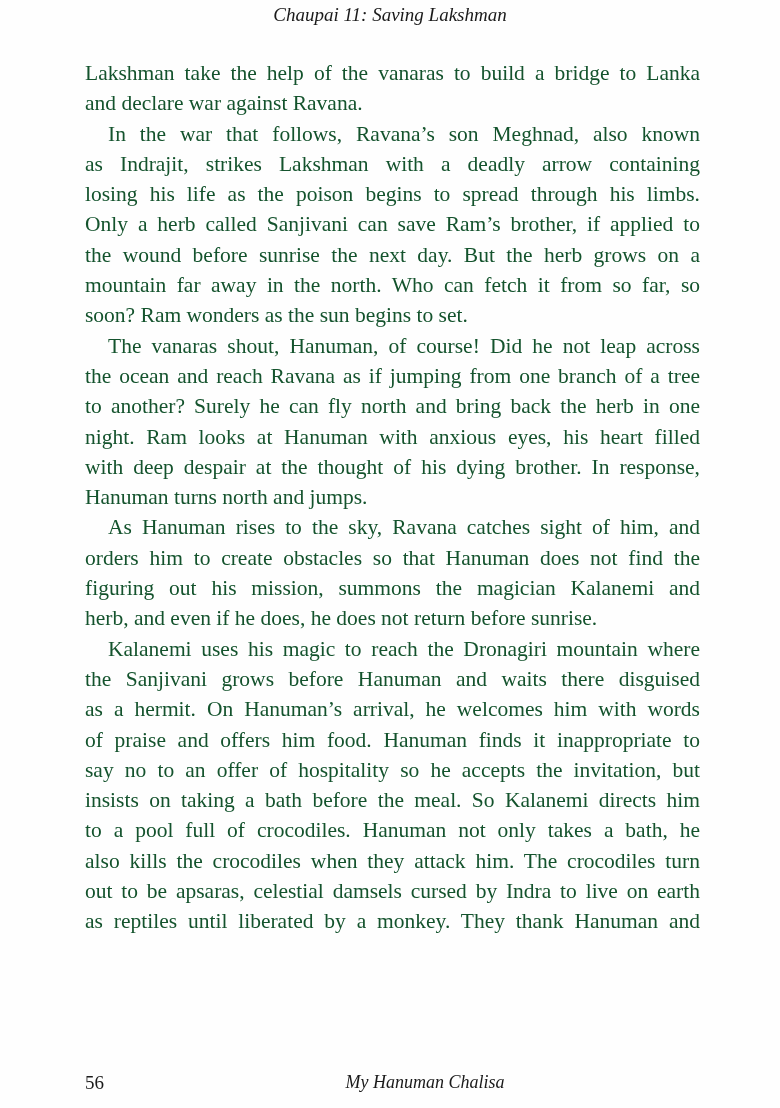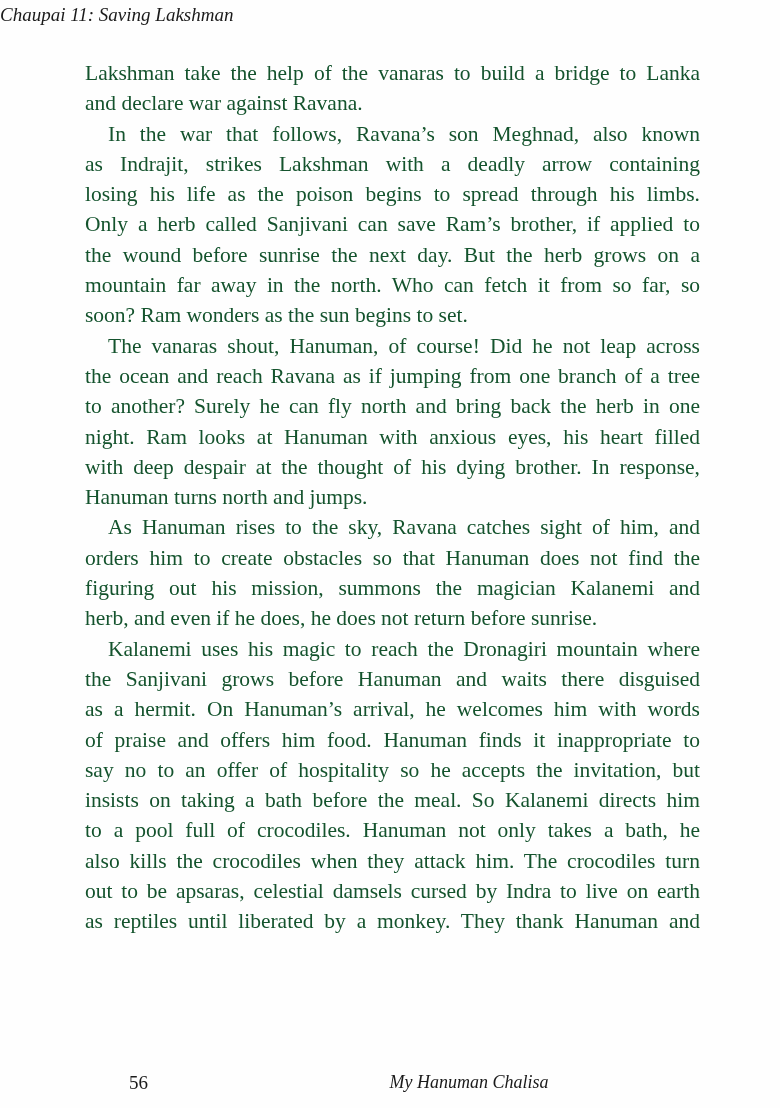--- a/index.html
+++ b/index.html
@@ -1,30 +1,30 @@
 <!DOCTYPE html>
 <html><head>
 <meta charset="utf-8">
 <style>
   html, body { margin: 0; padding: 0; background: #ffffff; }
   body { width: 780px; height: 1108px; position: relative; overflow: hidden; }
   .page { position: absolute; left: 0; top: 0; width: 780px; height: 1108px; background: #fefefe; }
   .running-head {
-    position: absolute; left: 0; top: 4px; width: 780px; text-align: left;
+    position: absolute; left: 0; top: 4px; width: 780px; text-align: center;
     font-family: "Liberation Serif", serif; font-style: italic; font-size: 19px; color: #1a1a1a;
   }
   .body-text { position: absolute; left: 85px; top: 58px; width: 615px; }
   .line {
     display: block; height: 30.3px; line-height: 30.3px; white-space: nowrap;
     font-family: "Liberation Serif", serif; font-size: 21.5px; color: #14532d;
     text-align: justify; text-align-last: justify;
   }
   .line.indent { text-indent: 23px; }
   .line.last { text-align-last: left; }
-  .footer { position: absolute; left: 0; top: 1072px; width: 628px; height: 28px; margin-left: 44px; }
+  .footer { position: absolute; left: 0; top: 1072px; width: 628px; height: 28px; }
   .folio {
     position: absolute; left: 85px; top: 0;
     font-family: "Liberation Serif", serif; font-size: 19px; color: #1a1a1a;
   }
   .book-title {
     position: absolute; left: 0; width: 780px; top: 0; text-align: center;
     font-family: "Liberation Serif", serif; font-style: italic; font-size: 18px; color: #1a1a1a; padding-left: 35px;
   }
 </style>
 </head>

